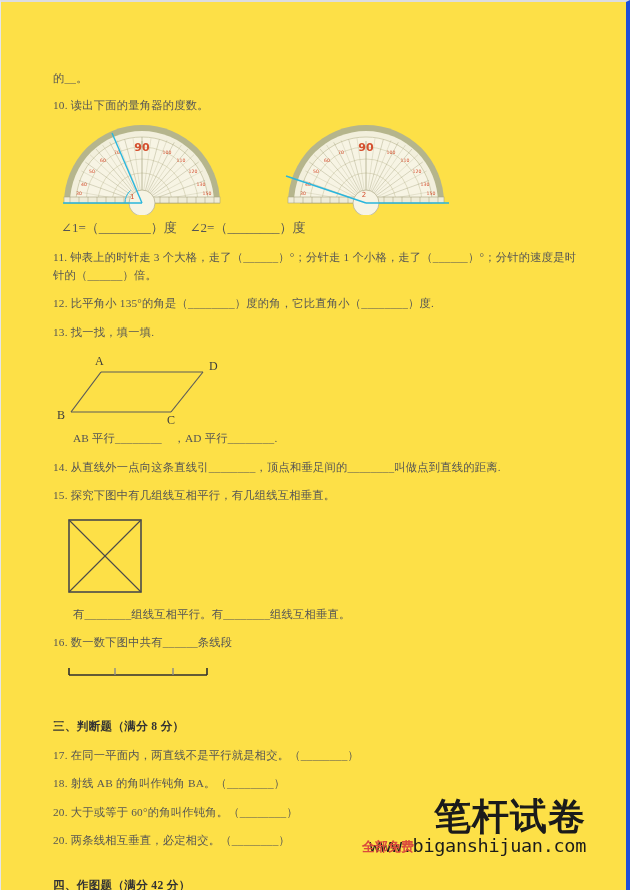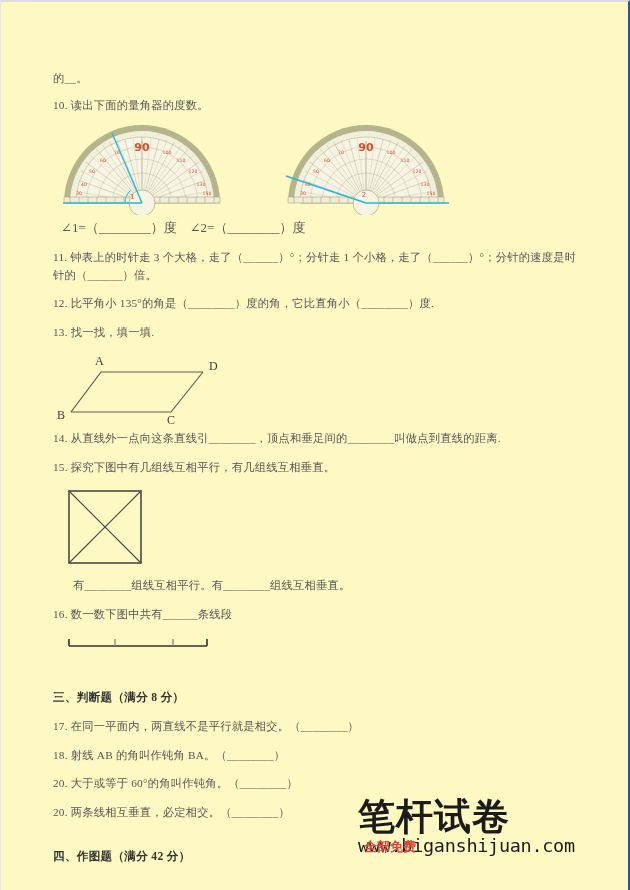--- a/index.html
+++ b/index.html
@@ -15,23 +15,23 @@
     color: #4a4a4a;
     overflow: hidden;
   }
   .page {
     position: absolute;
     left: 0; top: 0;
     width: 630px;
     height: 890px;
     border-top: 2px solid #dcdce0;
     border-left: 1px solid #e6e6ea;
-    border-right: 2px solid #1d4ed8;
+    border-right: 4px solid #1d4ed8;
     box-sizing: border-box;
-    background: #fef9c3;
+    background: #fde047;
   }
   .content {
     position: absolute;
     left: 52px;
     top: 68px;
     width: 530px;
   }
   .line {
     font-size: 11.3px;
     line-height: 1.55;
@@ -98,20 +98,21 @@
     padding-left: 10px;
   }
 
   
   .watermark {
     position: absolute;
     right: 40px;
     bottom: 18px;
     width: 230px;
     height: 74px;
+    text-align: right;
   }
   .wm-cn {
     font-family: "DejaVu Sans", "Liberation Sans", sans-serif;
     font-size: 37px;
     font-weight: bold;
     color: #1b1b1b;
     letter-spacing: 1px;
     line-height: 1;
     margin-bottom: 2px;
   }
@@ -365,20 +366,21 @@
         </g>
         <g font-family="'Liberation Serif',serif" font-size="12" fill="#3c3c3c">
           <text x="42" y="15">A</text>
           <text x="156" y="20">D</text>
           <text x="4" y="69">B</text>
           <text x="114" y="74">C</text>
         </g>
       </svg>
     </div>
 
+    <div class="line indent-sub">AB 平行________　，AD 平行________.</div>
 
     <div class="line">
       <span>14.</span>
       <span>从直线外一点向这条直线引________，顶点和垂足间的________叫做点到直线的距离.</span>
     </div>
 
     <div class="line tight">
       <span>15.</span>
       <span>探究下图中有几组线互相平行，有几组线互相垂直。</span>
     </div>

